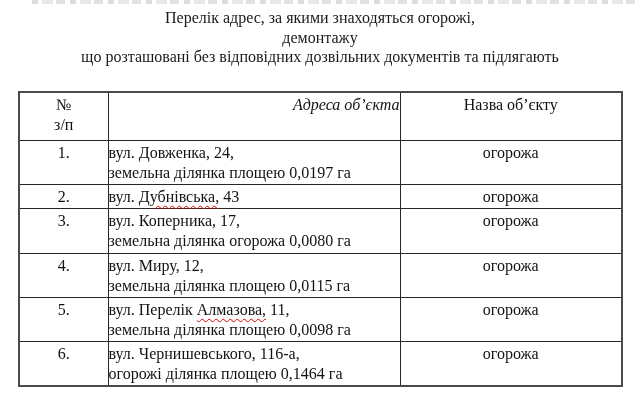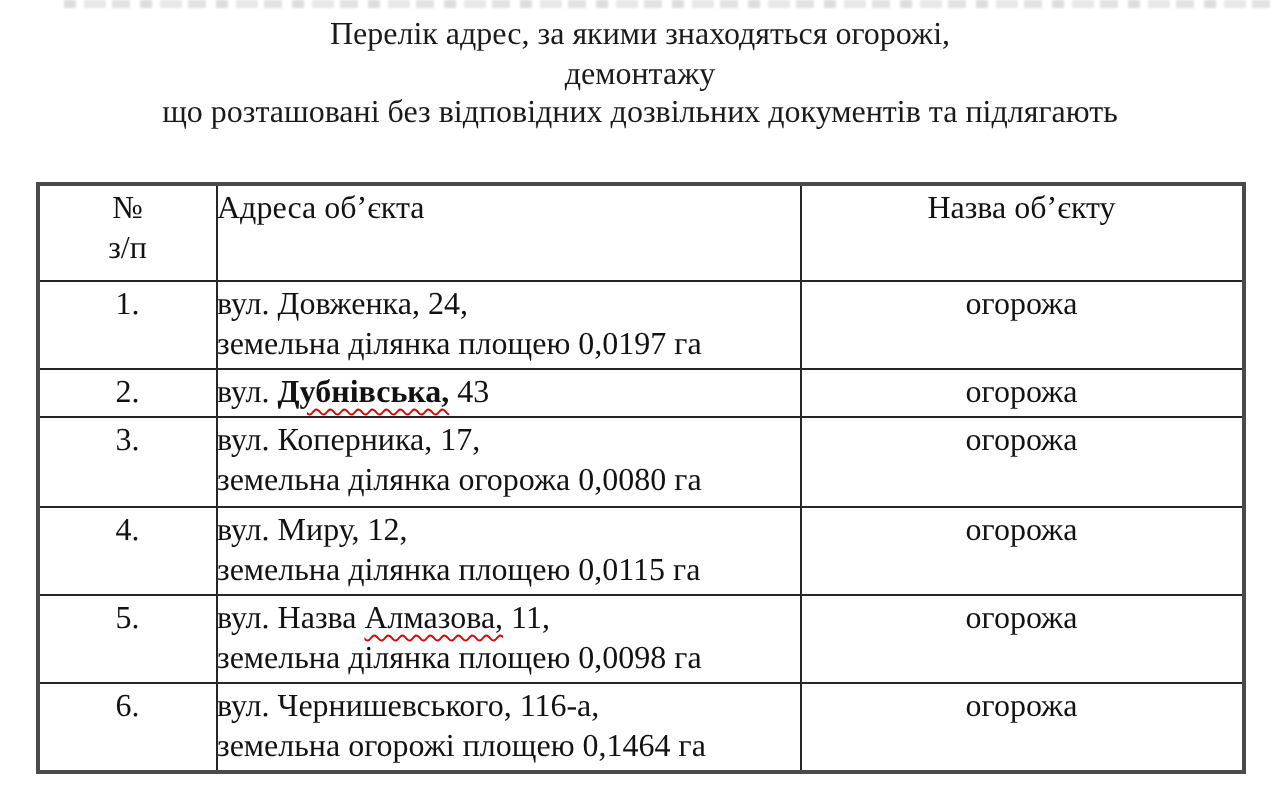--- a/index.html
+++ b/index.html
@@ -50,21 +50,21 @@
   table.data-table td {
     border: 1px solid #262626;
     vertical-align: top;
     padding: 2px 0 1px 0;
     font-weight: normal;
   }
   col.c-num  { width: 89px; }
   col.c-addr { width: 292px; }
   col.c-name { width: 222px; }
   th.col-num, td.col-num   { text-align: center; }
-  th.col-addr              { text-align: left; height: 44px; }
+  th.col-addr              { text-align: right; height: 44px; font-style: italic; }
   td.col-addr              { text-align: left; padding-left: 7px; padding-right: 4px; }
   th.col-name, td.col-name { text-align: center; }
   thead th { height: 44px; }
   tbody tr:nth-of-type(1) td { height: 40px; }
   tbody tr:nth-of-type(2) td { height: 20px; }
   tbody tr:nth-of-type(3) td { height: 41px; }
   tbody tr:nth-of-type(4) td { height: 36px; }
   tbody tr:nth-of-type(5) td { height: 38px; }
   tbody tr:nth-of-type(6) td { height: 38px; }
   span.wavy {
@@ -107,21 +107,21 @@
           <td class="col-num">1.</td>
           <td class="col-addr">
             <div><span>вул. Довженка, 24,</span></div>
             <div>земельна ділянка площею 0,0197 га</div>
           </td>
           <td class="col-name">огорожа</td>
         </tr>
         <tr>
           <td class="col-num">2.</td>
           <td class="col-addr">
-            <div><span>вул. </span><span class="wavy" style="text-decoration-color: rgb(224, 0, 0); font-weight: bold;">Дубнівська,</span><span> 43</span></div>
+            <div><span>вул. </span><span class="wavy" style="text-decoration-color: rgb(224, 0, 0);">Дубнівська,</span><span> 43</span></div>
           </td>
           <td class="col-name">огорожа</td>
         </tr>
         <tr>
           <td class="col-num">3.</td>
           <td class="col-addr">
             <div><span>вул. Коперника, 17,</span></div>
             <div>земельна ділянка огорожа 0,0080 га</div>
           </td>
           <td class="col-name">огорожа</td>
@@ -130,28 +130,28 @@
           <td class="col-num">4.</td>
           <td class="col-addr">
             <div><span>вул. Миру, 12,</span></div>
             <div>земельна ділянка площею 0,0115 га</div>
           </td>
           <td class="col-name">огорожа</td>
         </tr>
         <tr>
           <td class="col-num">5.</td>
           <td class="col-addr">
-            <div><span>вул. Назва </span><span class="wavy" style="text-decoration-color: rgb(224, 0, 0);">Алмазова,</span><span> 11,</span></div>
+            <div><span>вул. Перелік </span><span class="wavy" style="text-decoration-color: rgb(224, 0, 0);">Алмазова,</span><span> 11,</span></div>
             <div>земельна ділянка площею 0,0098 га</div>
           </td>
           <td class="col-name">огорожа</td>
         </tr>
         <tr>
           <td class="col-num">6.</td>
           <td class="col-addr">
             <div><span>вул. Чернишевського, 116-а,</span></div>
-            <div>земельна огорожі площею 0,1464 га</div>
+            <div>огорожі ділянка площею 0,1464 га</div>
           </td>
           <td class="col-name">огорожа</td>
         </tr>
       </tbody>
   </table>
 </div>
 
 </body></html>

